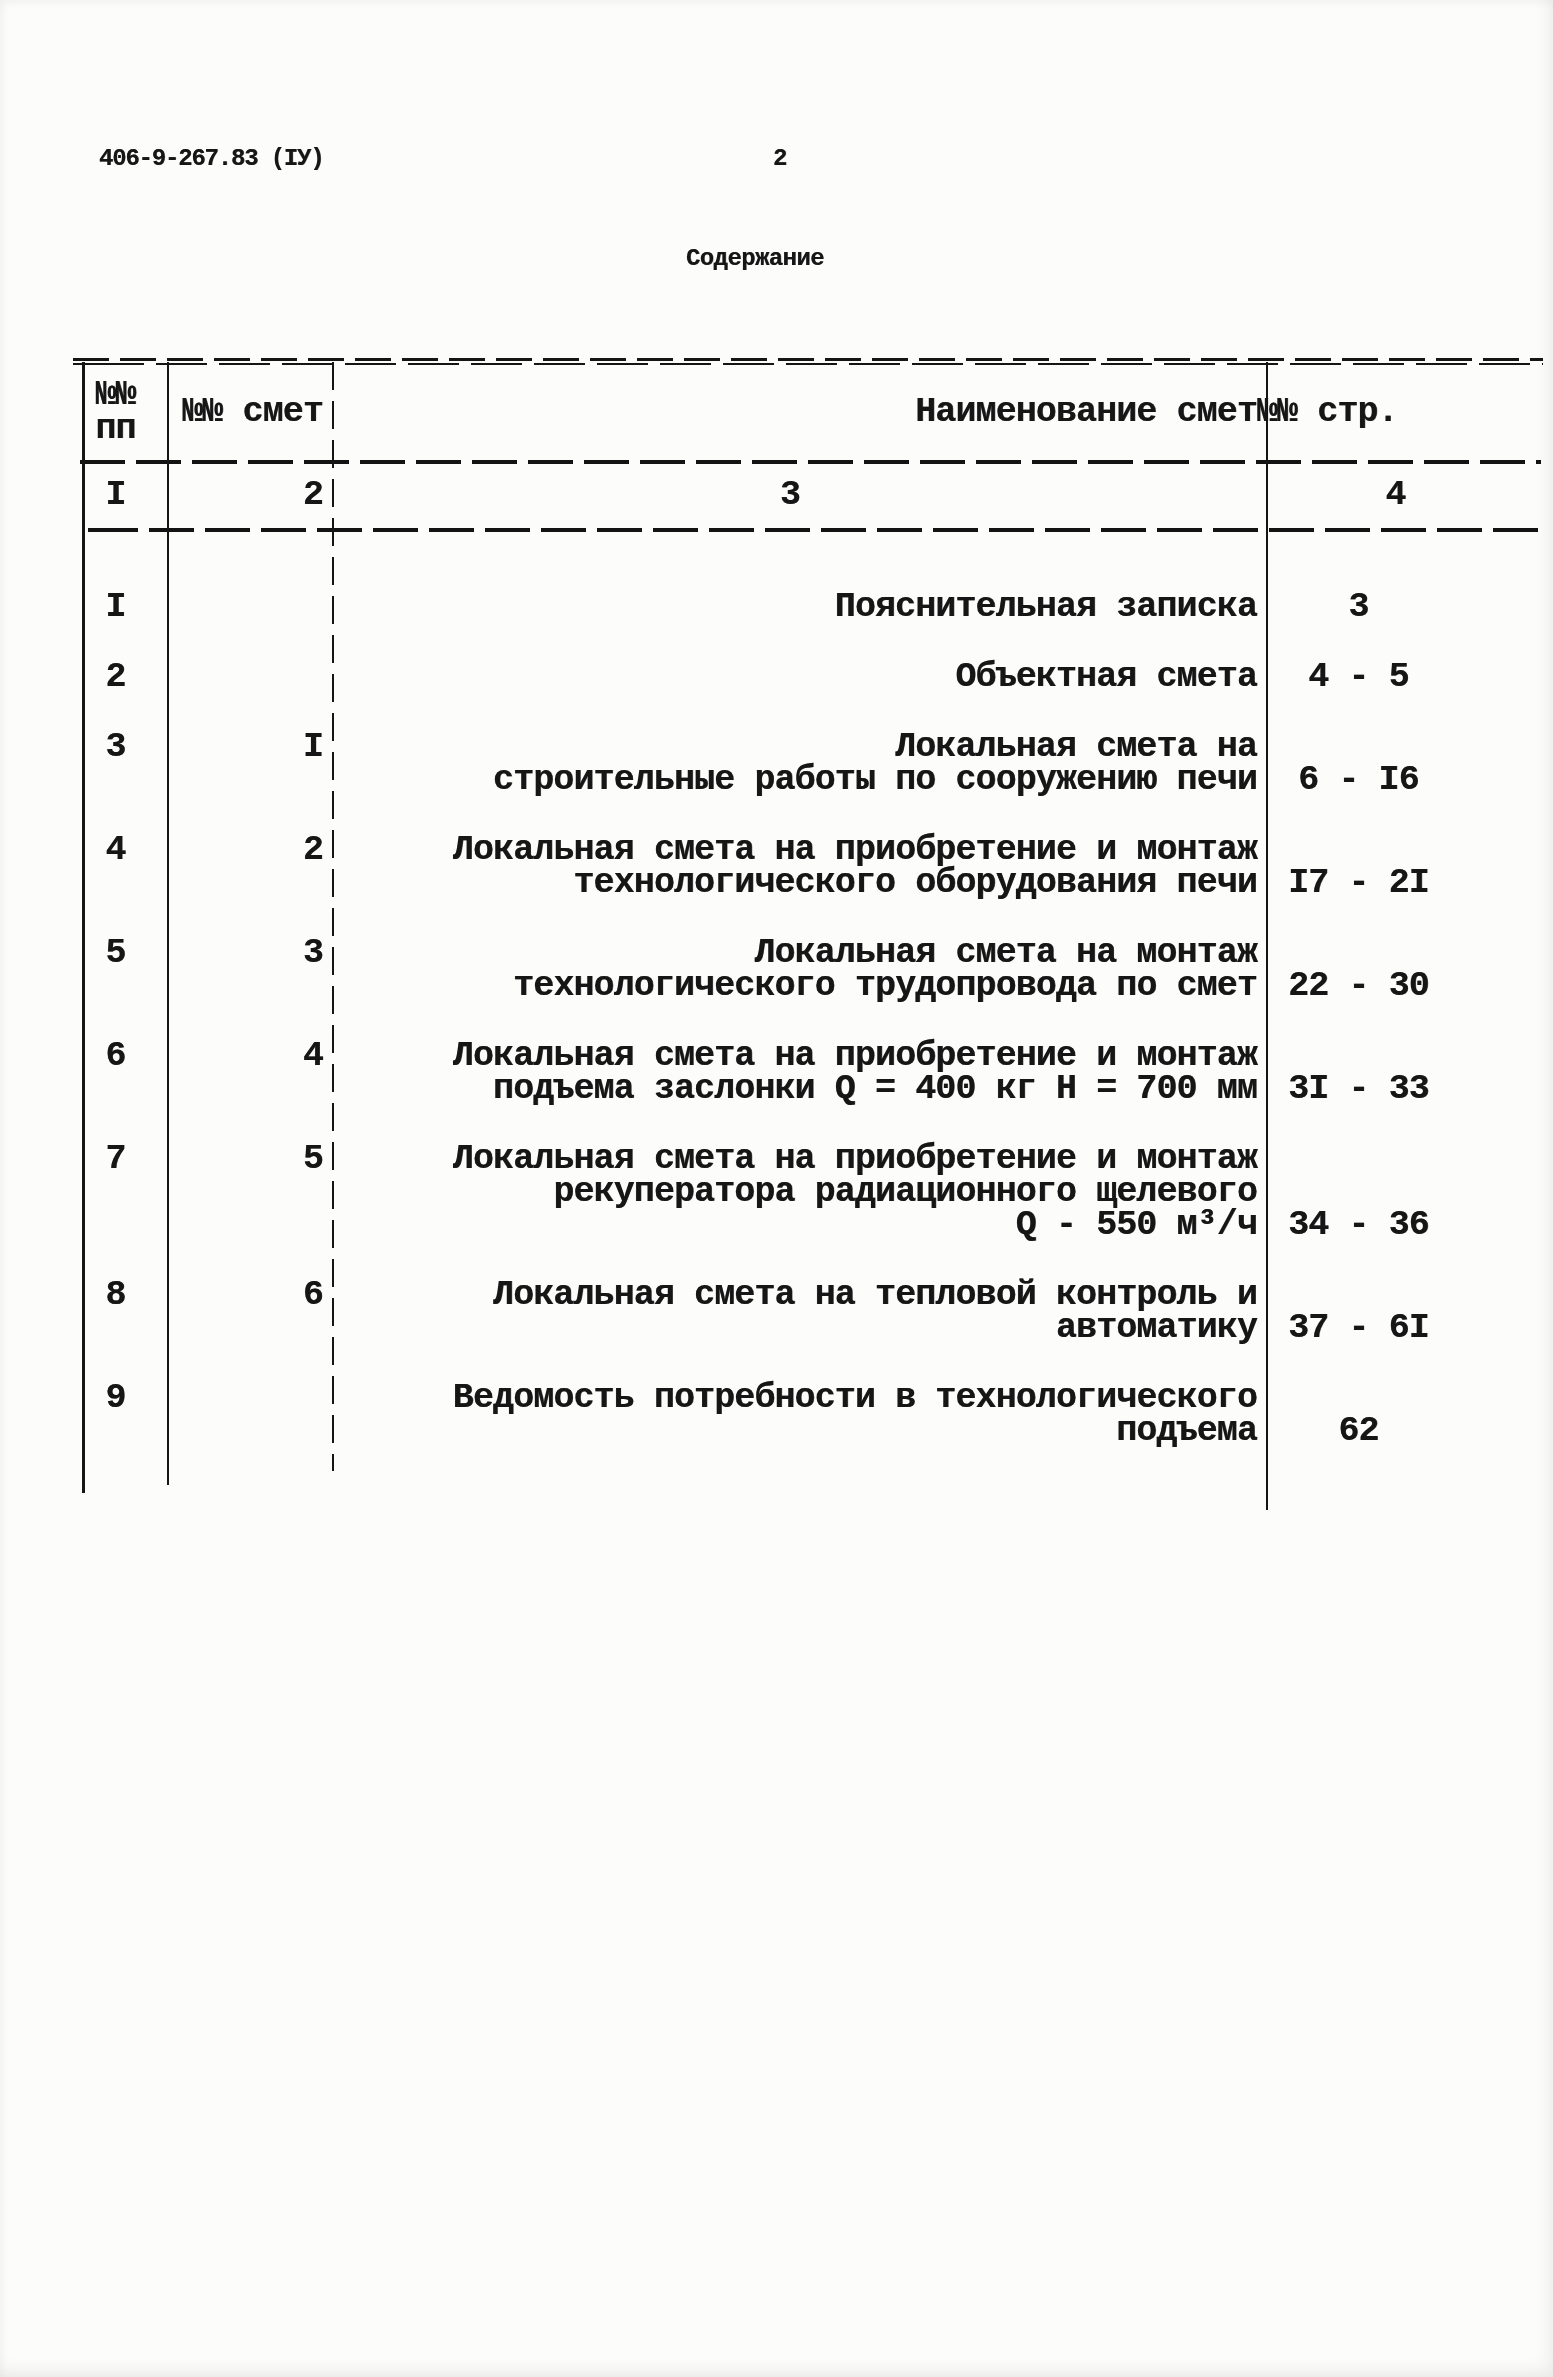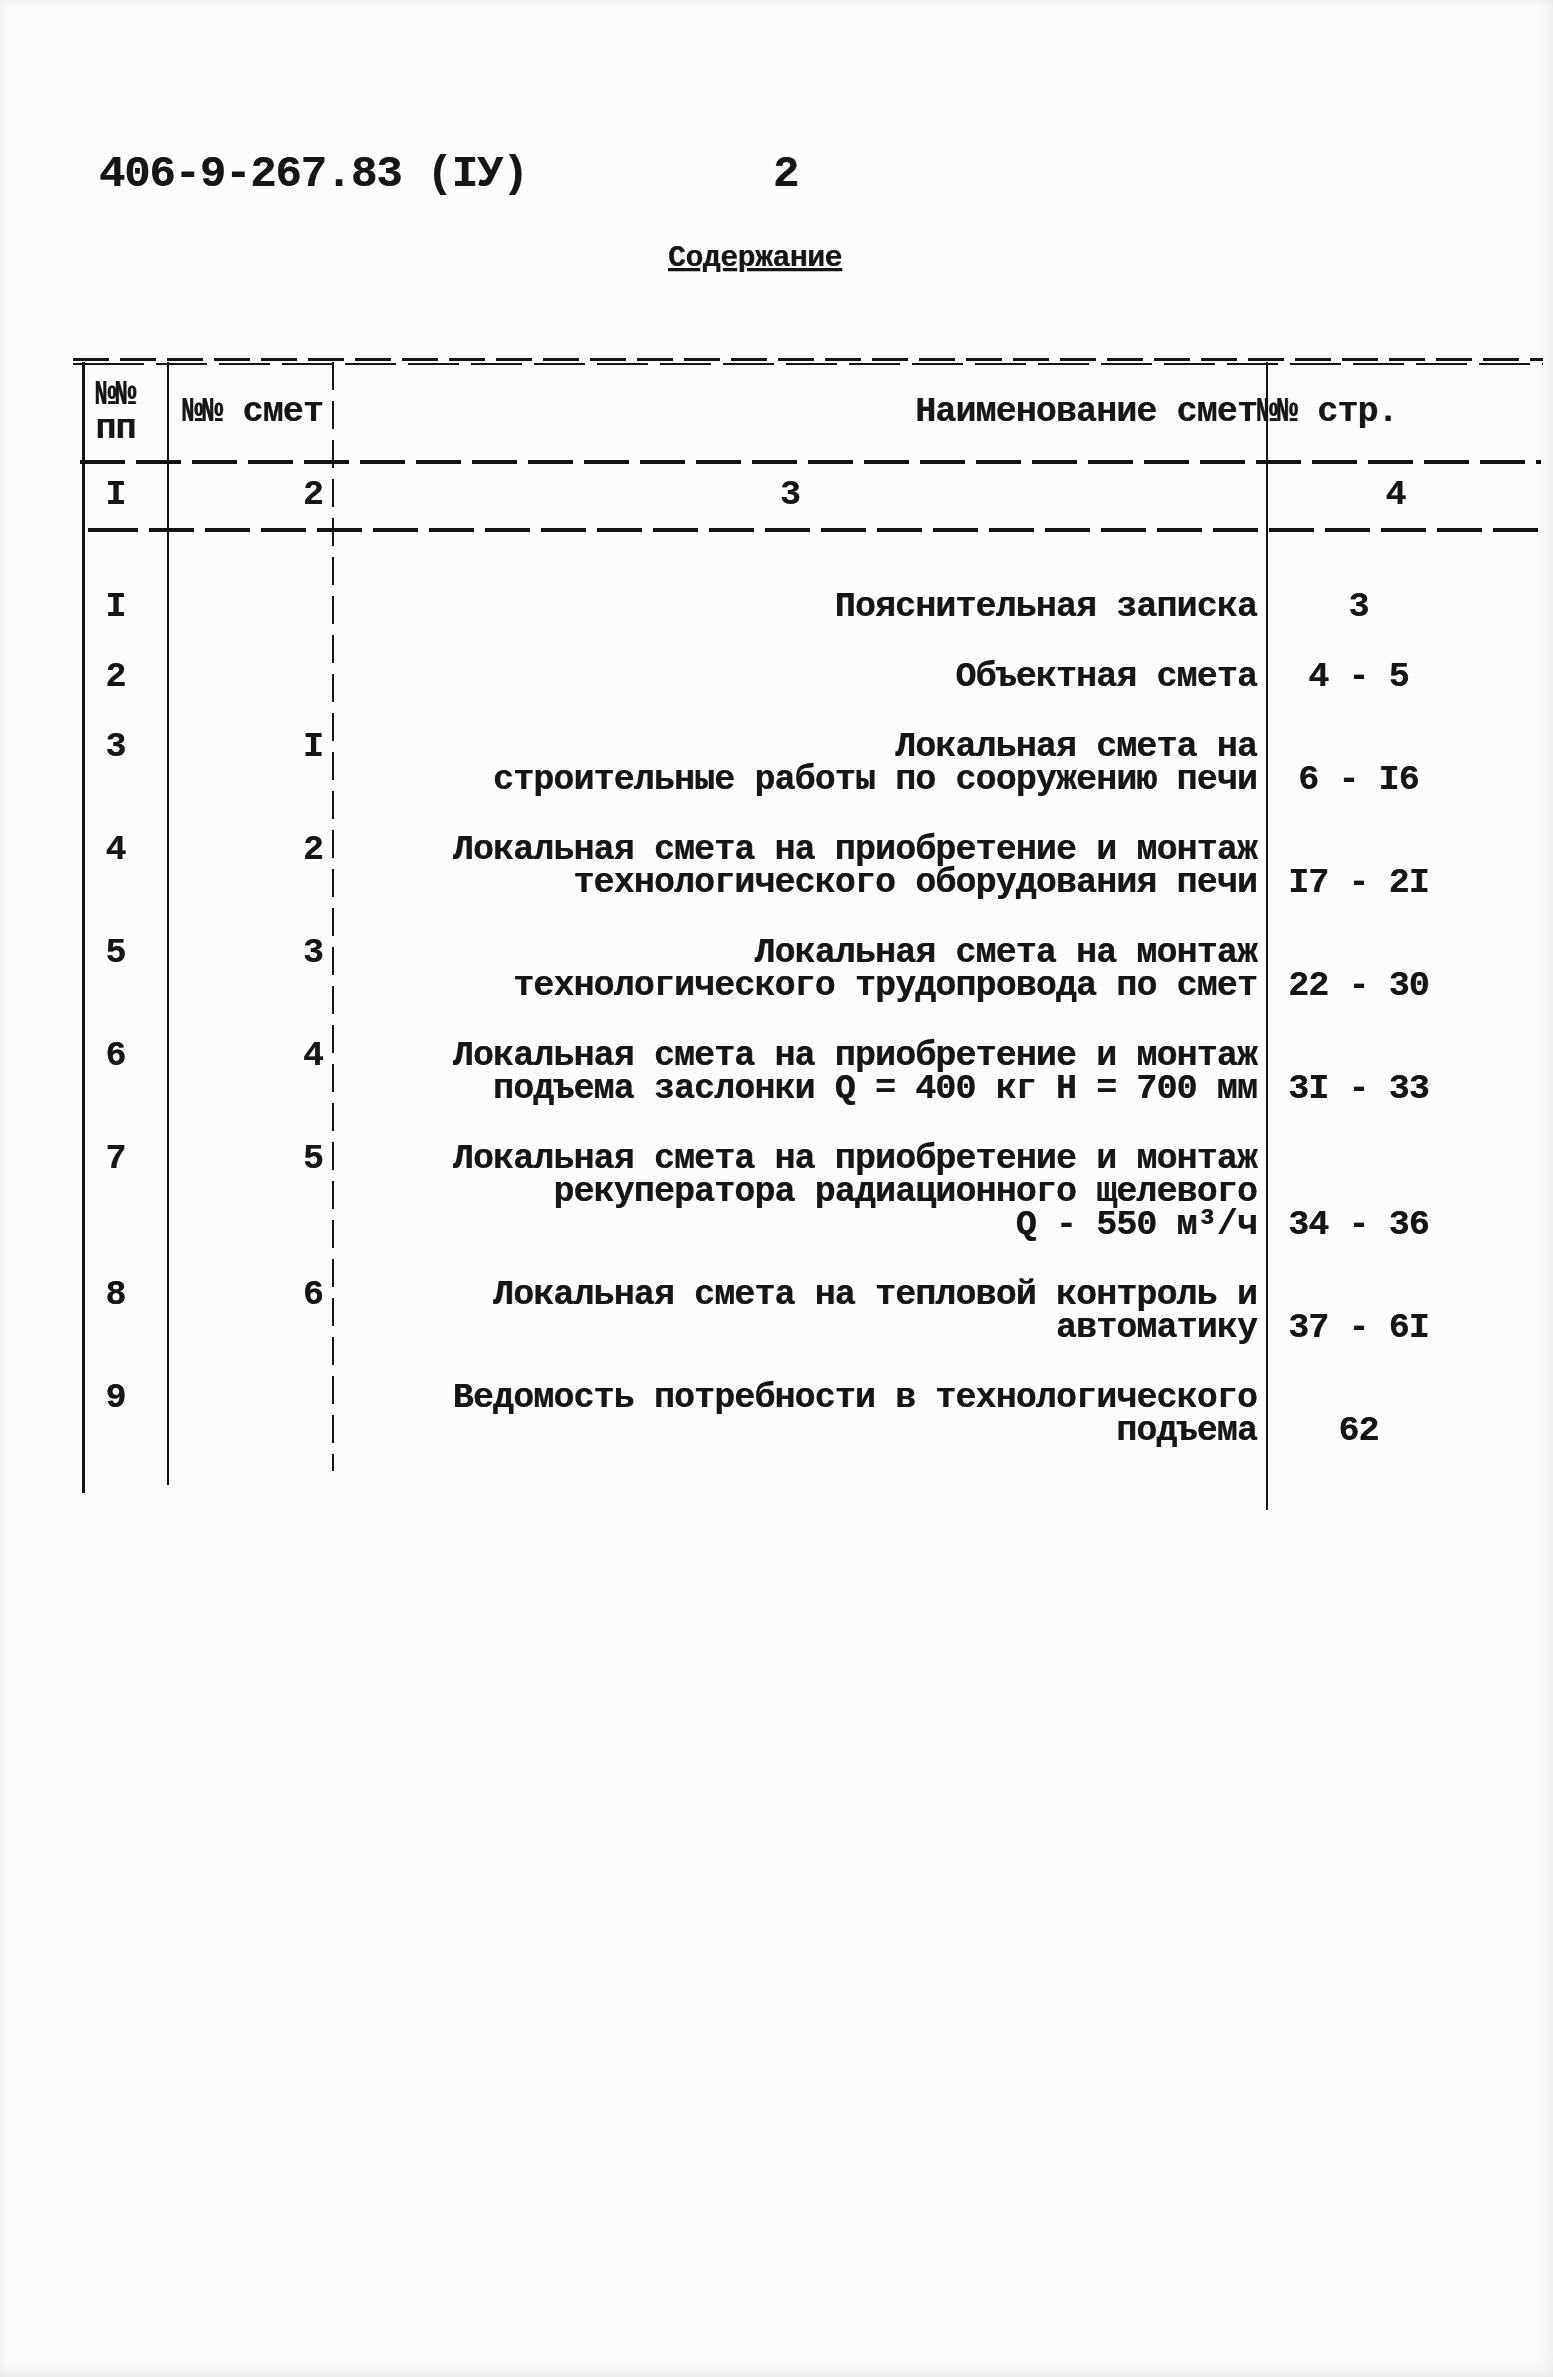--- a/index.html
+++ b/index.html
@@ -13,28 +13,28 @@
   .page{
     position:relative;
     width:1554px;height:2377px;
     background:#fcfcfb;
     overflow:hidden;
     box-shadow:inset -4.9px -6.1px 16px rgba(0,0,0,0.07), inset 2.4px 2.4px 8.6px rgba(0,0,0,0.03);
   }
   .ink{ text-shadow:0.4px 0.4px 0 rgba(10,10,10,0.55), -0.2px 0.1px 0 rgba(10,10,10,0.25); }
 
   
-  .doc-header{position:absolute;top:155px;left:0;width:100%;height:43px;font-size:44px;line-height:38px;}
+  .doc-header{position:absolute;top:140px;left:0;width:100%;height:43px;font-size:24px;line-height:38px;}
   .doc-number{position:absolute;left:99px;top:0;letter-spacing:-1.2px;}
   .sheet-number{position:absolute;left:773px;top:0;}
 
   
   .page-title{
     position:absolute;top:240px;left:0;width:1510px;
-    text-align:center;font-size:30px;line-height:37px;letter-spacing:-0.6px;text-decoration:underline;
+    text-align:center;font-size:24px;line-height:37px;letter-spacing:-0.6px;
   }
 
   
   .toc-table{position:absolute;left:73px;top:358px;width:1470px;height:1158px;font-size:35px;line-height:33px;letter-spacing:-0.9px;}
 
   .dline{height:3.1px;background:repeating-linear-gradient(90deg,#151515 0 36px,rgba(0,0,0,0) 36px 47px);}
   .dline.off{background-position:20px 0;height:2.4px;margin-top:1.8px;background-image:repeating-linear-gradient(90deg,#151515 0 51px,rgba(0,0,0,0) 51px 63px);}
   .top-border{position:absolute;left:0;top:0;width:1470px;}
   .sep{position:absolute;left:7.3px;width:1461px;height:3.7px;
        background:repeating-linear-gradient(90deg,#131313 0 45px,rgba(0,0,0,0) 45px 56px);}

